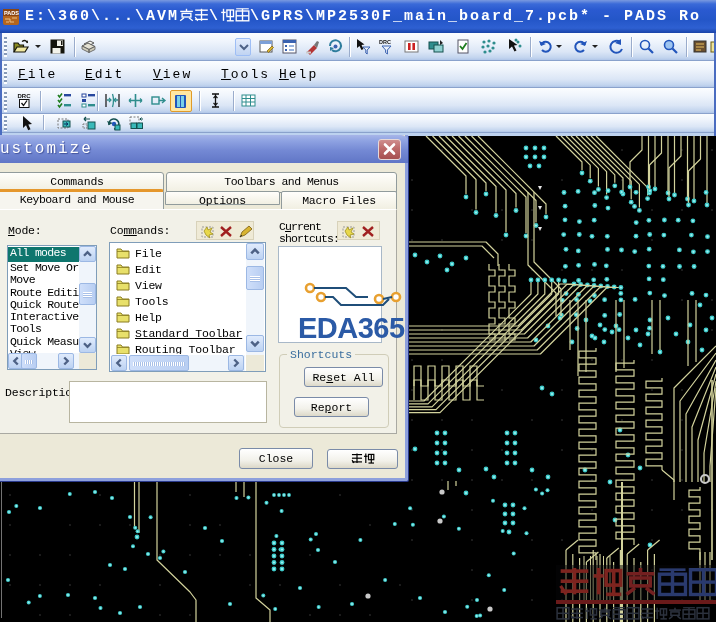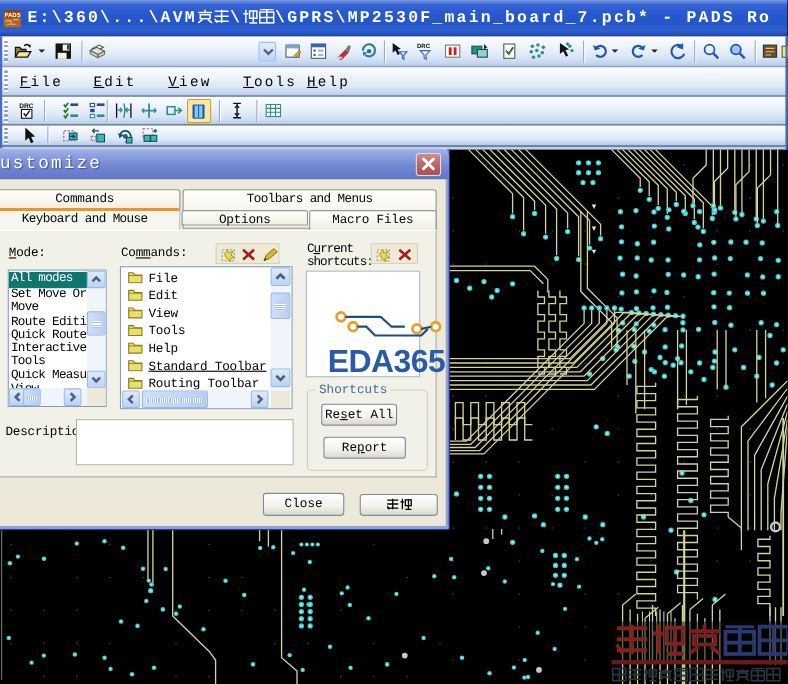--- a/index.html
+++ b/index.html
@@ -1073,21 +1073,21 @@
     <div class="abs" style="left:0;top:0;width:418px;height:346px;background:#ece9d8;border-right:3px solid #8ea0dc;border-bottom:3px solid #8ea0dc;border-left:3px solid #8ea0dc;box-shadow:1px 1px 0 #2a3a8c;border-radius:0 0 2px 2px;"></div>
     <div class="abs" style="left:0;top:0;width:418px;height:28px;border-radius:0 7px 0 0;background:linear-gradient(180deg,#a7b5e8 0%,#8fa3e2 20%,#7489d4 55%,#6076c6 100%);">
       <div class="abs" style="left:10px;top:5px;font:16px 'Liberation Mono',monospace;letter-spacing:2.0px;color:#fff;text-shadow:1px 1px 1px #44549c;">ustomize</div>
     </div>
     <div class="abs" style="left:388px;top:4px;width:23px;height:21px;border-radius:3px;background:linear-gradient(180deg,#cf8e8e 0%,#bd6a6a 45%,#a65050 100%);border:1px solid #e6d8d8;"><svg width="21" height="19" viewBox="0 0 21 19">
         <path d="M6,4.5 L15,13.5 M15,4.5 L6,13.5" stroke="#fff" stroke-width="2.6" stroke-linecap="round"></path>
       </svg></div>
     <div class="abs" style="left:0;top:37px;width:174px;height:19px;background:linear-gradient(180deg,#fffefb,#f1efe2);border:1px solid #919b9c;border-radius:3px 3px 0 0;">
       <div style="text-align:center;margin-top:2px;font:11.5px 'Liberation Mono',monospace;letter-spacing:-0.2px;color:#000;">Commands</div>
     </div>
-    <div class="abs" style="left:176px;top:37px;width:231px;height:36px;background:linear-gradient(180deg,#fffefb,#f1efe2);border:1px solid #919b9c;border-radius:3px 3px 0 0;">
+    <div class="abs" style="left:176px;top:37px;width:231px;height:21px;background:linear-gradient(180deg,#fffefb,#f1efe2);border:1px solid #919b9c;border-radius:3px 3px 0 0;">
       <div style="text-align:center;margin-top:2px;font:11.5px 'Liberation Mono',monospace;letter-spacing:-0.2px;color:#000;letter-spacing:-0.55px;">Toolbars and Menus</div>
     </div>
     <div class="abs" style="left:175px;top:56px;width:115px;height:14px;background:linear-gradient(180deg,#fffefb,#f1efe2);border:1px solid #919b9c;border-radius:2px 2px 0 0;">
       <div style="text-align:center;margin-top:2px;font:11.5px 'Liberation Mono',monospace;letter-spacing:-0.2px;color:#000;">Options</div>
     </div>
     <div class="abs" style="left:291px;top:56px;width:116px;height:19px;background:linear-gradient(180deg,#fffefb,#f1efe2);border:1px solid #919b9c;border-radius:2px 2px 0 0;">
       <div style="text-align:center;margin-top:2px;font:11.5px 'Liberation Mono',monospace;letter-spacing:-0.2px;color:#000;">Macro Files</div>
     </div>
     <div class="abs" style="left:0;top:54px;width:174px;height:21px;background:#f6f5ef;border:1px solid #919b9c;border-bottom:none;border-radius:3px 3px 0 0;border-top:3px solid #e5972d;">
       <div style="text-align:center;margin-top:1px;font:11.5px 'Liberation Mono',monospace;letter-spacing:-0.2px;color:#000;letter-spacing:-0.55px;">Keyboard and Mouse</div>
@@ -1199,21 +1199,21 @@
     <div class="abs" style="left:139px;top:220px;width:60px;height:16px;border-radius:2px;background:linear-gradient(90deg,#cfdffa,#b8cef2);border:1px solid #9cb8e4;">
       <div style="position:absolute;left:3px;top:6px;width:52px;height:4px;background:repeating-linear-gradient(90deg,#fff 0 1px,#a8c0e8 1px 2px);"></div>
     </div>
     <div class="abs" style="left:238px;top:220px;width:16px;height:16px;border-radius:2px;background:linear-gradient(180deg,#e0ebfc,#bcd2f2);border:1px solid #9cb8e4;"><svg width="14" height="14" viewBox="0 0 12 12" preserveAspectRatio="xMidYMid meet">
         <path d="M4.5,3 L7.5,6 L4.5,9" fill="none" stroke="#4d6185" stroke-width="2"></path>
       </svg></div>
     <div class="abs" style="left:256px;top:220px;width:18px;height:16px;background:#ece9d8;"></div>
     <div class="abs" style="left:288px;top:111px;width:104px;height:97px;background:#fff;border:1px solid #a8b8c8;"></div>
     <div class="abs" style="left:289px;top:219px;width:110px;height:74px;border:1px solid #d0cdb8;border-radius:4px;"></div>
     <div class="abs" style="left:297px;top:213px;background:#f2f1e8;padding:0 3px;font:11.5px 'Liberation Mono',monospace;color:#3a6e9e;">Shortcuts</div>
-    <div class="abs" style="left:302px;top:232px;width:69px;height:20px;background:linear-gradient(180deg,#ffffff 0%,#f2f1ea 60%,#dcd8c8 100%);border:1px solid #7a8ba8;border-radius:3px;text-align:center;font:11.5px 'Liberation Mono',monospace;color:#000;padding-top:3px;">Re<span style="text-decoration:underline">s</span>et All</div>
+    <div class="abs" style="left:314px;top:232px;width:79px;height:20px;background:linear-gradient(180deg,#ffffff 0%,#f2f1ea 60%,#dcd8c8 100%);border:1px solid #7a8ba8;border-radius:3px;text-align:center;font:11.5px 'Liberation Mono',monospace;color:#000;padding-top:3px;">Re<span style="text-decoration:underline">s</span>et All</div>
     <div class="abs" style="left:304px;top:262px;width:75px;height:20px;background:linear-gradient(180deg,#ffffff 0%,#f2f1ea 60%,#dcd8c8 100%);border:1px solid #7a8ba8;border-radius:3px;text-align:center;font:11.5px 'Liberation Mono',monospace;color:#000;padding-top:3px;">Re<span style="text-decoration:underline">p</span>ort</div>
     <div class="abs" style="left:15px;top:251px;font:11.5px 'Liberation Mono',monospace;letter-spacing:-0.2px;color:#000;">Description:</div>
     <div class="abs" style="left:79px;top:246px;width:198px;height:42px;background:#fff;border:1px solid #b8b5a0;"></div>
     <div class="abs" style="left:249px;top:313px;width:74px;height:21px;background:linear-gradient(180deg,#ffffff 0%,#f2f1ea 60%,#dcd8c8 100%);border:1px solid #7a8ba8;border-radius:3px;text-align:center;font:11.5px 'Liberation Mono',monospace;color:#000;padding-top:3px;">Close</div>
     <div class="abs" style="left:337px;top:314px;width:71px;height:20px;background:linear-gradient(180deg,#ffffff 0%,#f2f1ea 60%,#dcd8c8 100%);border:1px solid #7a8ba8;border-radius:3px;text-align:center;font:11.5px 'Liberation Mono',monospace;color:#000;padding-top:2px;"><svg style="display:inline-block;vertical-align:-2px" width="12" height="12" viewBox="0 0 12 12">
         <line x1="0.96" y1="2.6" x2="11.04" y2="2.6" stroke="#000" stroke-width="1.2"></line>
         <line x1="0.96" y1="6.2" x2="11.04" y2="6.2" stroke="#000" stroke-width="1.2"></line>
         <line x1="0.96" y1="9.9" x2="11.04" y2="9.9" stroke="#000" stroke-width="1.2"></line>
         <line x1="6.0" y1="1.44" x2="6.0" y2="11.04" stroke="#000" stroke-width="1.2"></line>
         <line x1="3.0" y1="11.04" x2="1.0" y2="8.0" stroke="#000" stroke-width="1.1"></line>

